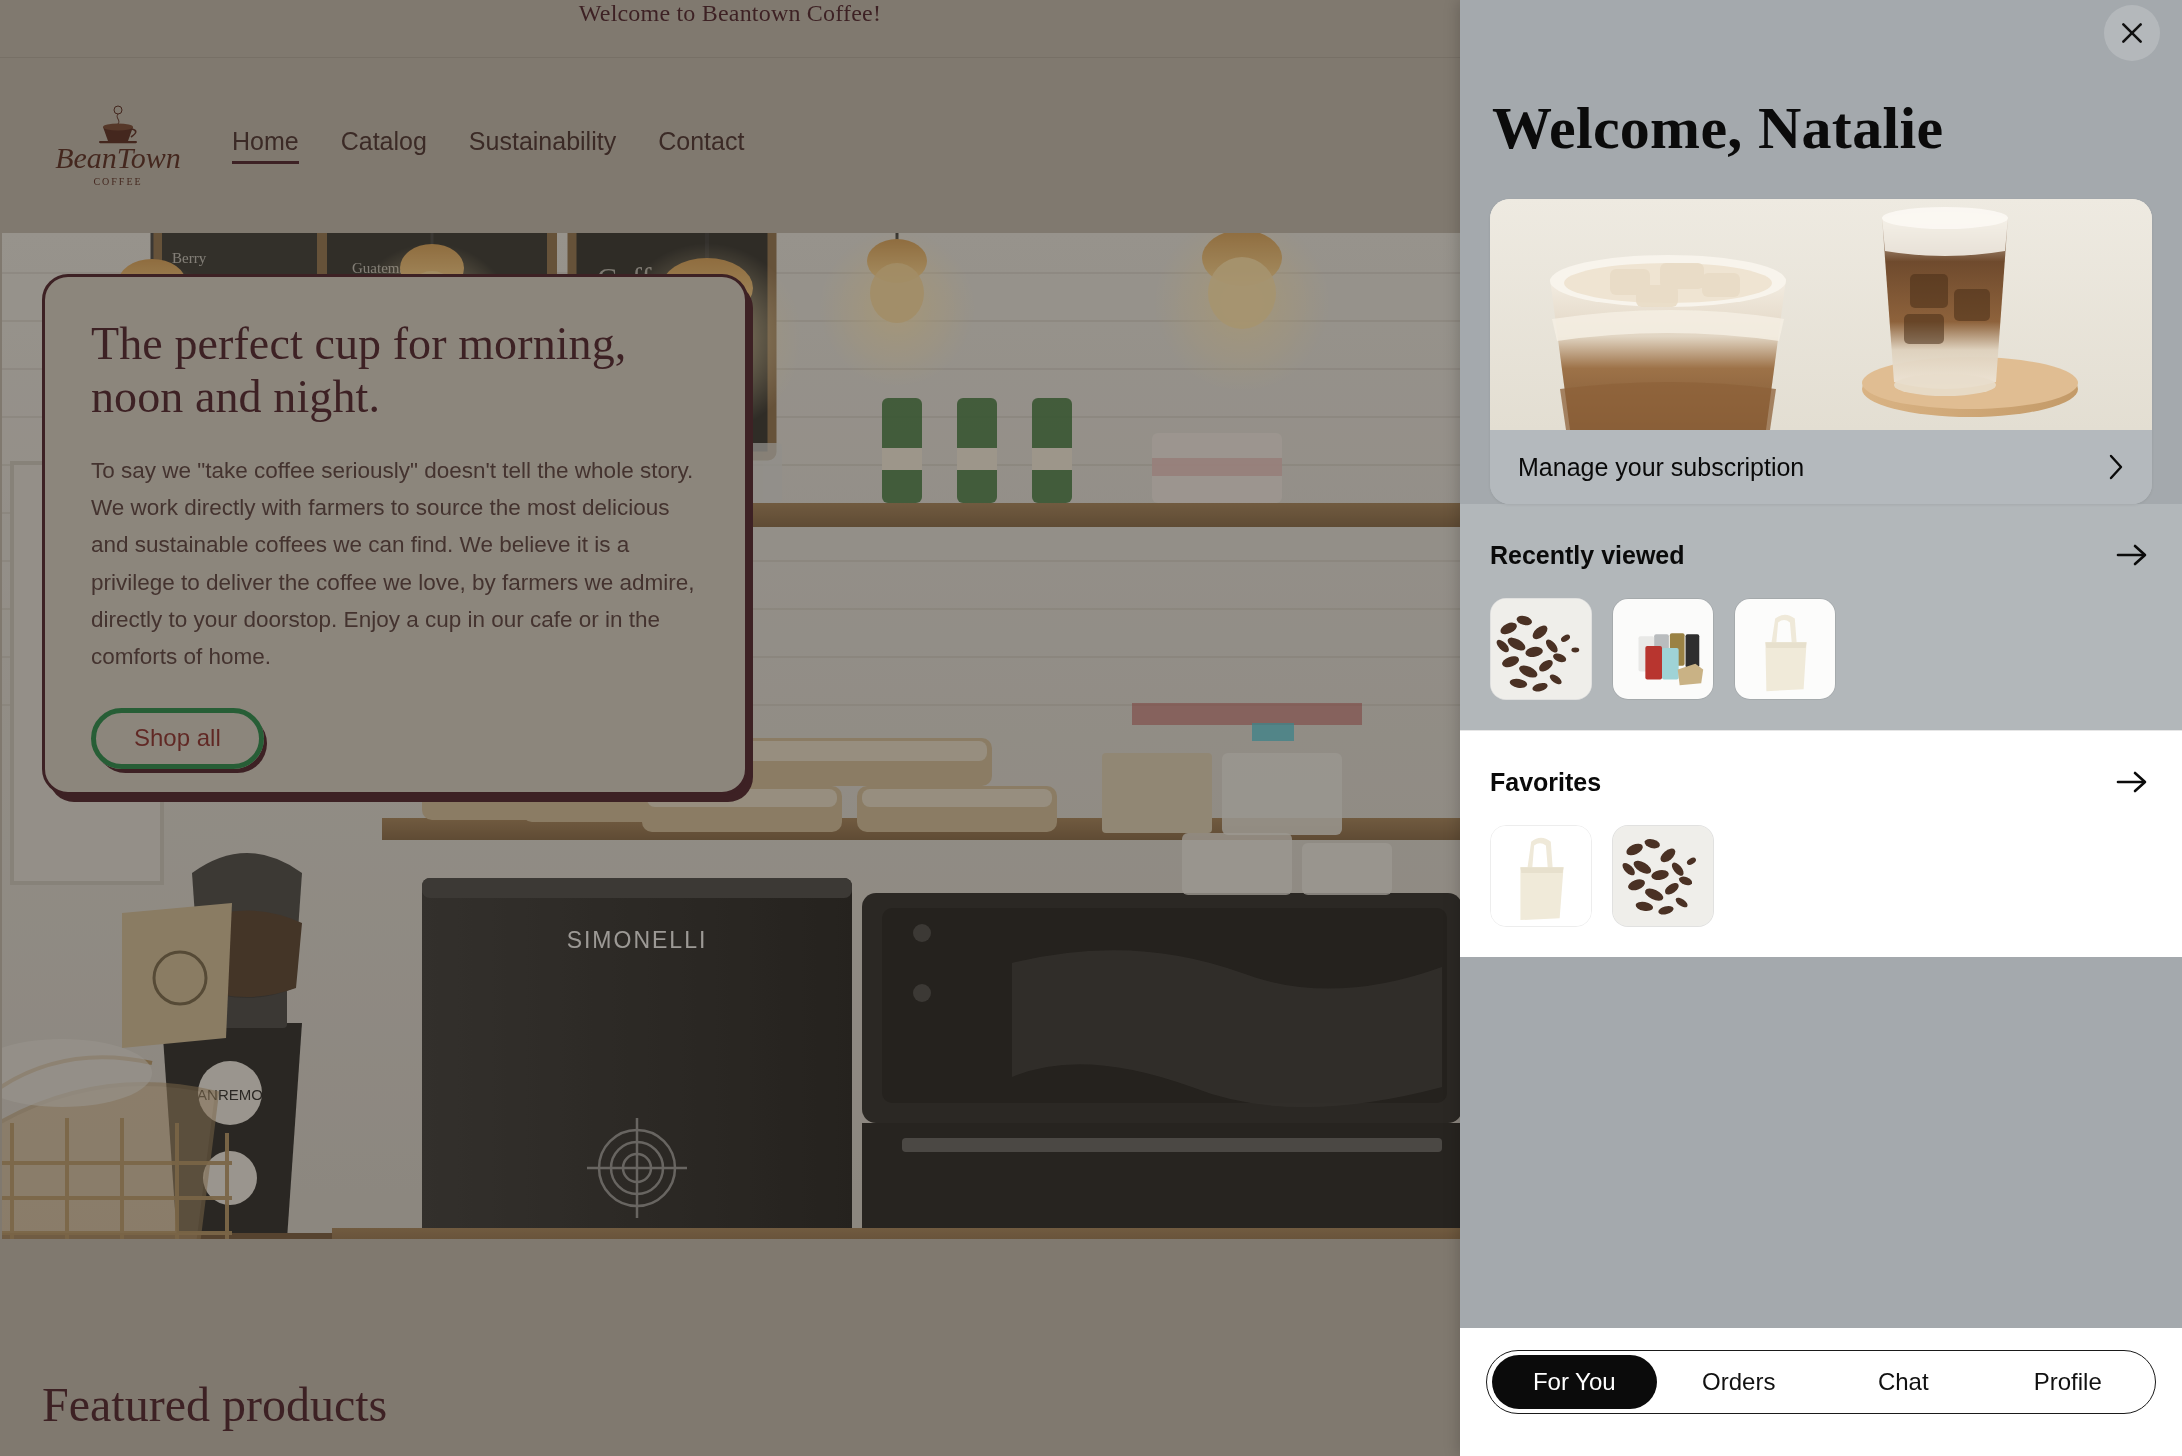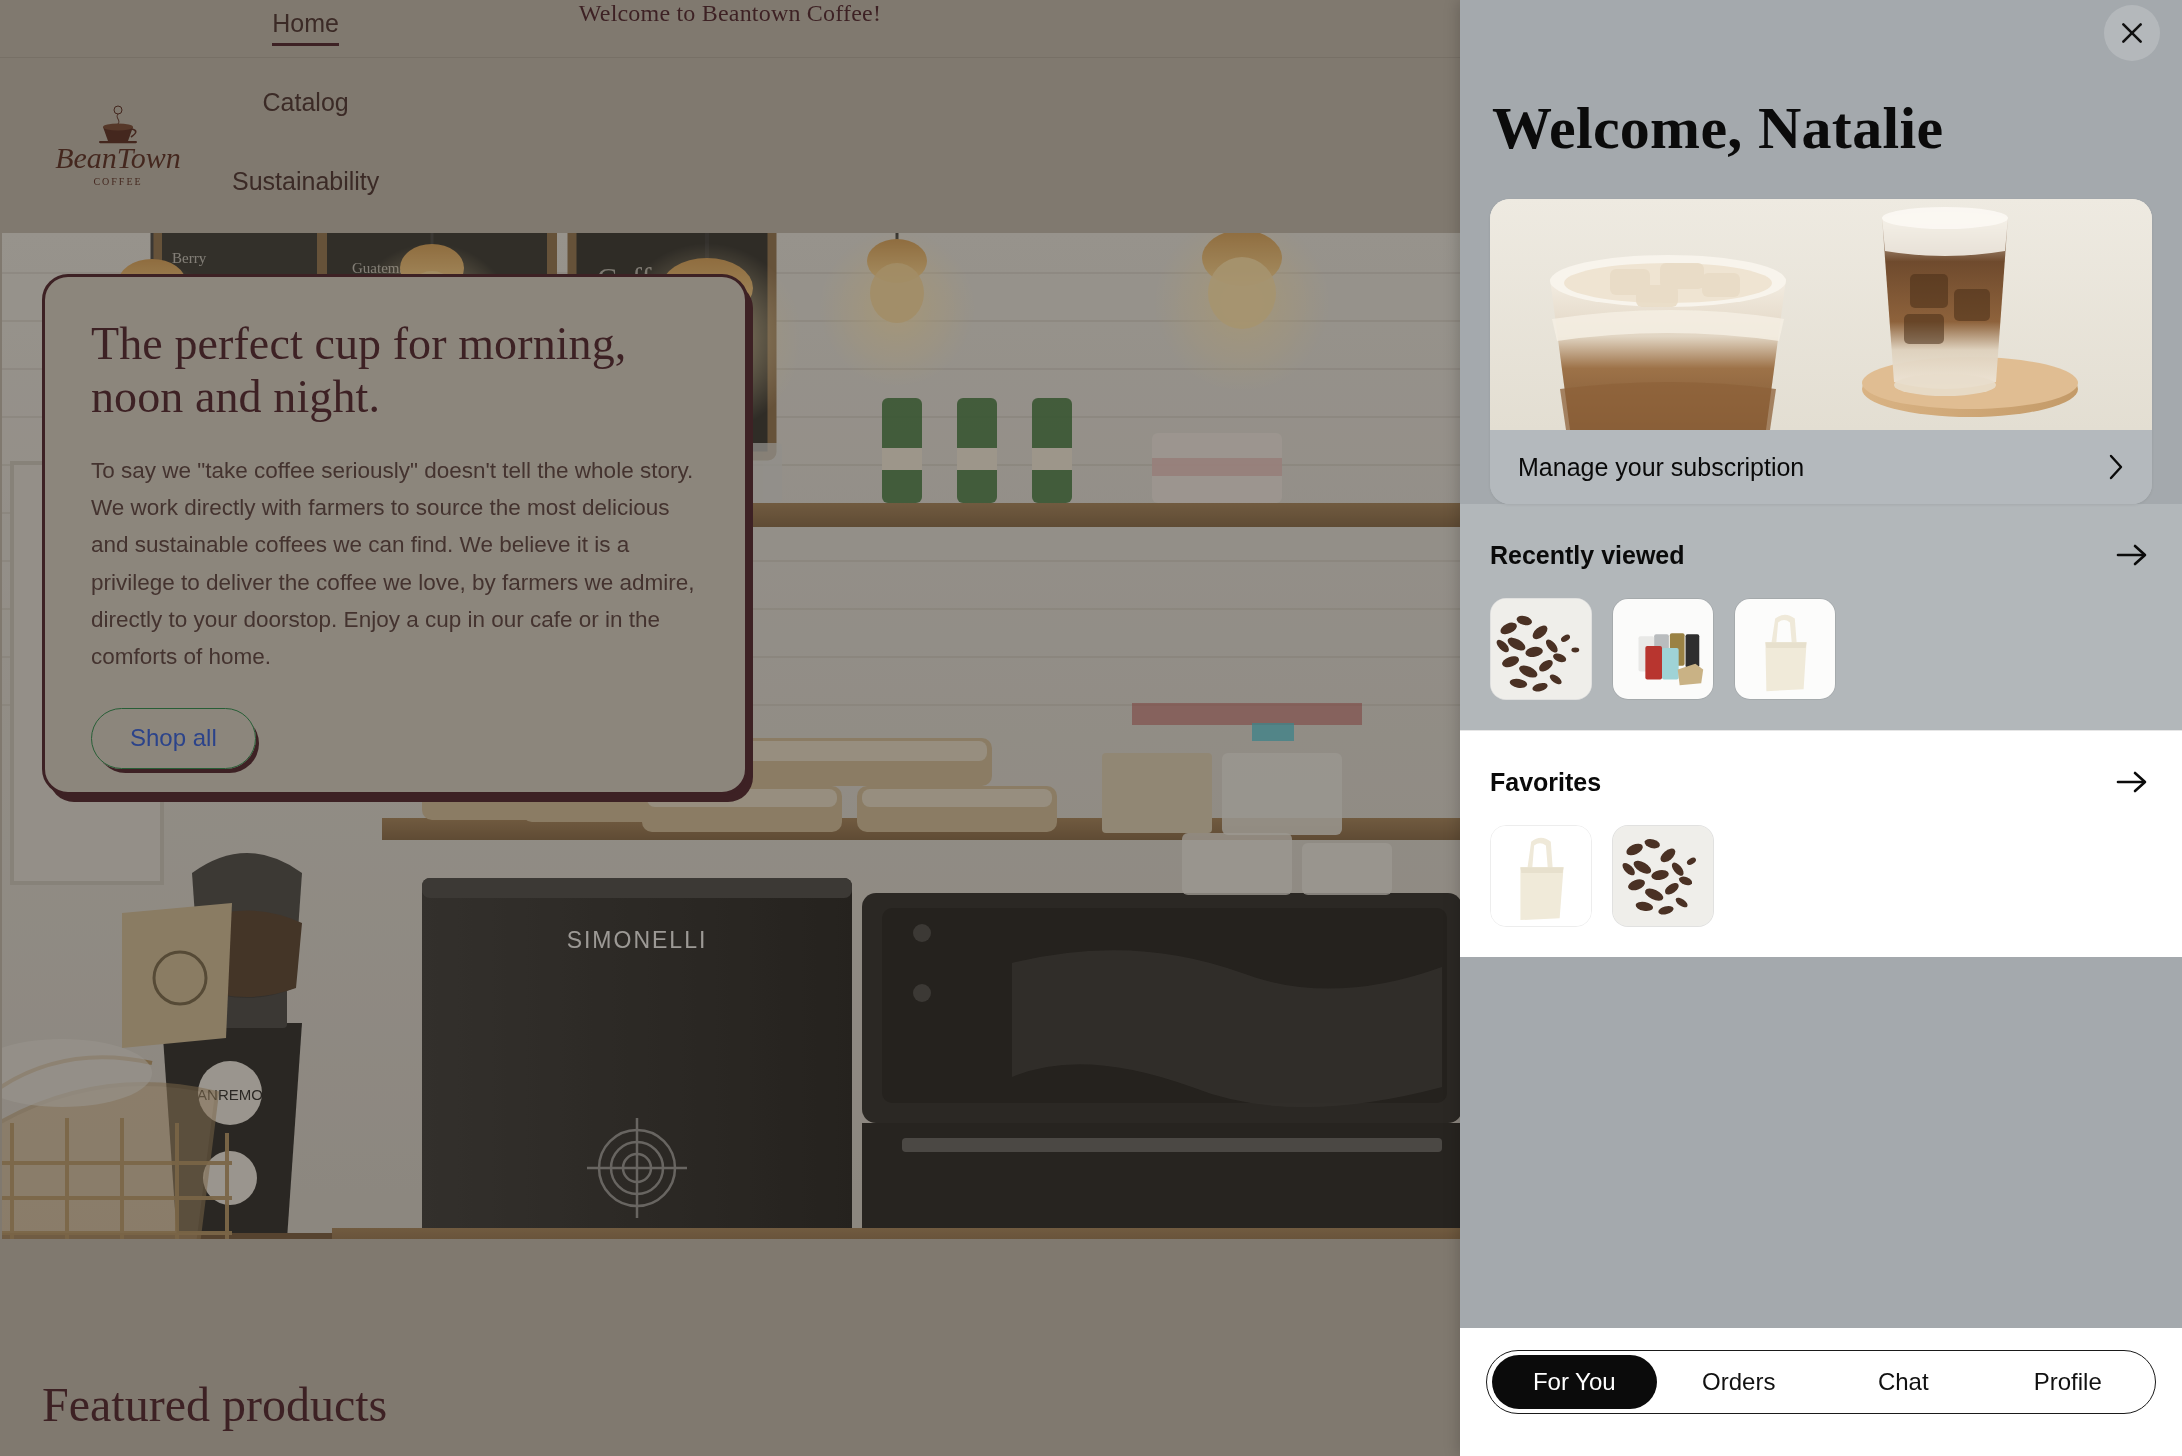--- a/index.html
+++ b/index.html
@@ -39,21 +39,21 @@
   }
   .logo-cup { width: 46px; height: 40px; display:block; }
   .logo-word {
     font-family: "Liberation Serif", serif; font-style: italic;
     font-size: 30px; color: #4a1a12; line-height: 1; margin-top: -2px;
   }
   .logo-sub {
     font-family: "Liberation Serif", serif; font-size: 10px;
     letter-spacing: 2px; color: #4a1a12; margin-top: 3px;
   }
-  .navlinks { display: flex; align-items: center; gap: 42px; margin-left: 38px; flex-direction: column; }
+  .navlinks { display: flex; align-items: center; gap: 42px; margin-left: 38px; }
   .navlink {
     font-size: 25px; color: #3a2020; padding-bottom: 5px;
     border-bottom: 3px solid transparent; cursor: pointer; white-space: nowrap;
   }
   .navlink.active { border-bottom-color: #3d0f1c; }
 
   
   .hero {
     position: absolute; top: 233px; left: 2px; width: 1460px; height: 1006px;
     overflow: hidden; background: #5d5750;
@@ -74,22 +74,22 @@
     font-size: 46px; line-height: 1.16; color: #3d0f1c; font-weight: 400;
     letter-spacing: .1px;
   }
   .hero-body {
     margin-top: 28px; font-size: 22.5px; line-height: 1.66; color: #4a3030;
   }
   .shop-btn {
     margin-top: 32px;
     display: inline-flex; align-items: center; justify-content: center;
     height: 61px; padding: 0 38px;
-    border: 1px solid #15803d; border-radius: 34px;
-    background: transparent; color: #1d4ed8; font-size: 24px;
+    border: 5px solid #15803d; border-radius: 34px;
+    background: transparent; color: #7f1d1d; font-size: 24px;
     box-shadow: 4px 5px 0 -1px #3d0f1c;
     cursor: pointer;
     text-align: right;
   }
 
   .featured-band {
     position: absolute; top: 1239px; left: 0; width: 1460px; height: 217px;
     background: #b9b2a6;
   }
   .featured-title {

